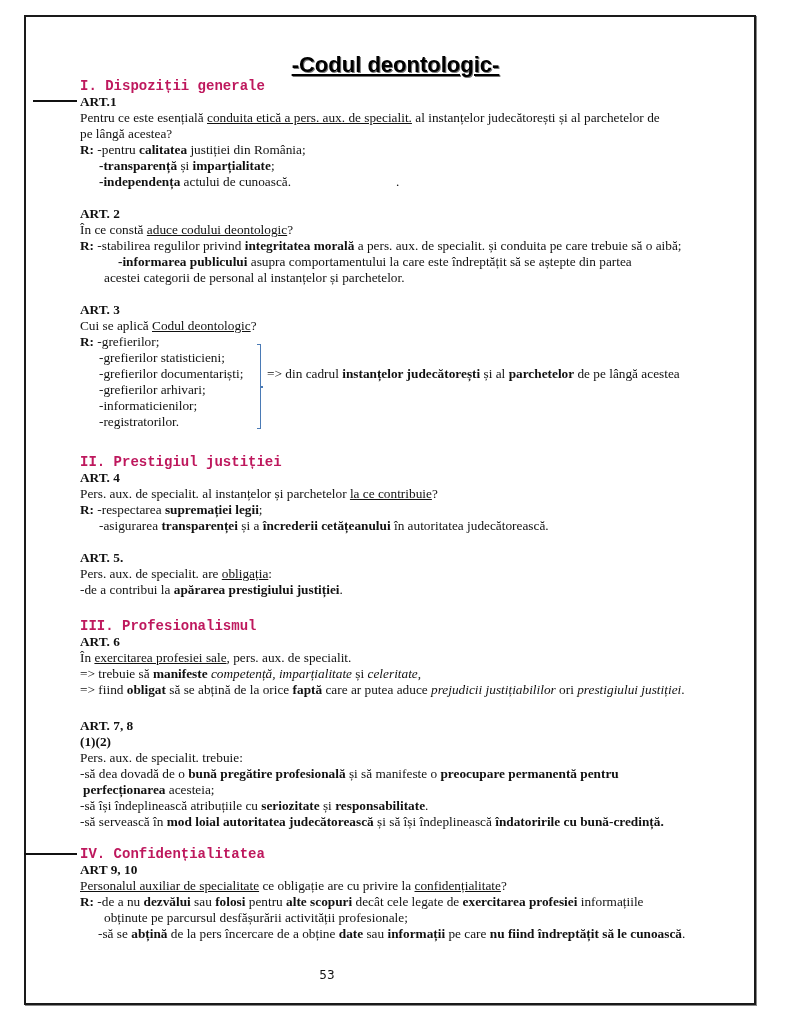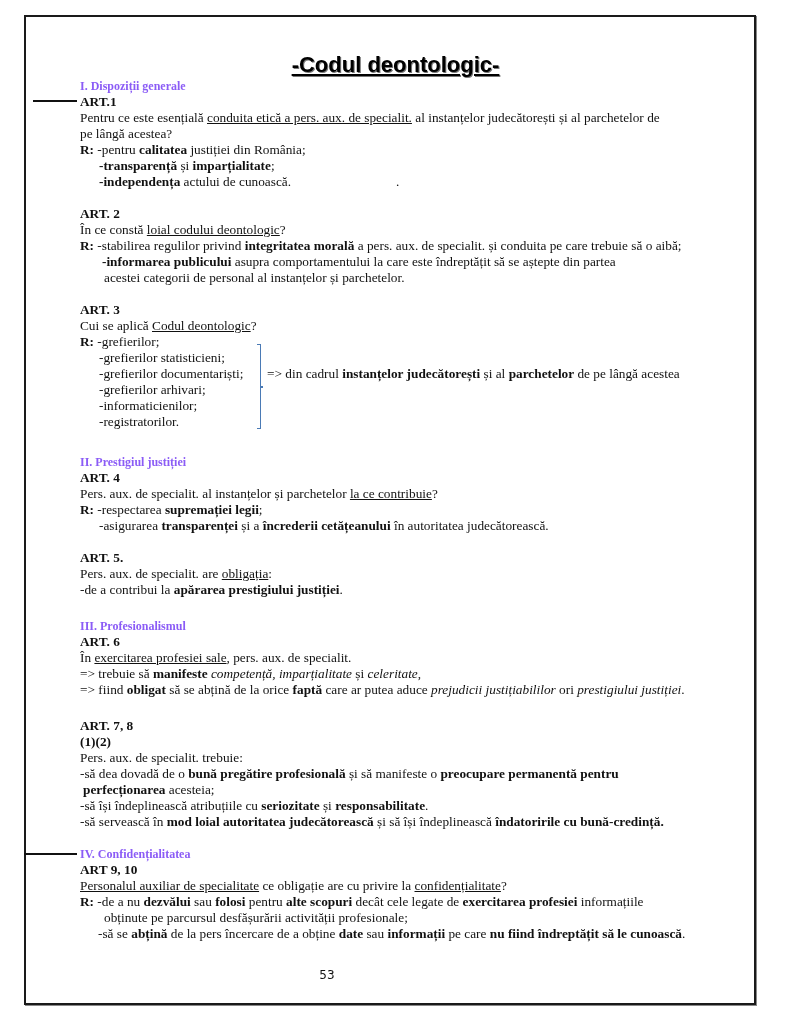--- a/index.html
+++ b/index.html
@@ -13,27 +13,27 @@
     position: absolute; left: 80px; top: 0; width: 690px;
     font-family: "Liberation Serif", serif; font-size: 13.3px; color: #111;
     line-height: 16.3px;
   }
   .title {
     position: absolute; left: 0; width: 791px; top: 52px; text-align: center;
     font-family: "Liberation Sans", sans-serif; font-weight: bold; font-size: 22px;
     text-decoration: underline; text-shadow: 1px 1px 0 #777; color: #000;
   }
   .line { position: absolute; left: 0; white-space: nowrap; }
-  .sec { color: #8b5cf6; font-weight: bold; font-size: 12px; }
+  .sec { color: #be185d; font-weight: bold; font-size: 14px; font-family: Liberation Mono, monospace; }
   .art { font-weight: bold; }
   b { font-weight: bold; }
   u { text-decoration: underline; }
   i { }
   .ind1 { left: 19px; }
-  .ind2 { left: 22px; }
+  .ind2 { left: 38px; }
   .ind3 { left: 24px; }
   .ind4 { left: 18px; }
   .side-line {
     position: absolute; height: 1.5px; background: #111;
   }
   .bracket {
     position: absolute; left: 257px; top: 344px; width: 4px; height: 85px;
     border: 1.5px solid #4a7ab5; border-left: none; box-sizing: border-box;
   }
   .bracket-tick {
@@ -62,21 +62,21 @@
   <div class="line sec" style="top:78px">I. Dispoziții generale</div>
   <div class="line art" style="top:94px">ART.1</div>
   <div class="line" style="top:110px"><span>Pentru ce este esențială </span><u>conduita etică a pers. aux. de specialit.</u><span> al instanțelor judecătorești și al parchetelor de</span></div>
   <div class="line" style="top:126px">pe lângă acestea?</div>
   <div class="line" style="top:142px"><b>R:</b><span> -pentru </span><b>calitatea</b><span> justiției din România;</span></div>
   <div class="line ind1" style="top:158px"><b>-transparență</b><span> și </span><b>imparțialitate</b><span>;</span></div>
   <div class="line ind1" style="top:174px"><b>-independența</b><span> actului de cunoască.</span></div>
   <div class="line" style="top:174px; left:316px">.</div>
 
   <div class="line art" style="top:206px">ART. 2</div>
-  <div class="line" style="top:222px"><span>În ce constă </span><u>loial codului deontologic</u><span>?</span></div>
+  <div class="line" style="top:222px"><span>În ce constă </span><u>aduce codului deontologic</u><span>?</span></div>
   <div class="line" style="top:238px"><b>R:</b><span> -stabilirea regulilor privind </span><b>integritatea morală</b><span> a pers. aux. de specialit. și conduita pe care trebuie să o aibă;</span></div>
   <div class="line ind2" style="top:254px"><b>-informarea publicului</b><span> asupra  comportamentului la care este îndreptățit să se aștepte din partea</span></div>
   <div class="line ind3" style="top:270px">acestei categorii de personal al instanțelor și parchetelor.</div>
 
   <div class="line art" style="top:302px">ART. 3</div>
   <div class="line" style="top:318px"><span>Cui se aplică </span><u>Codul deontologic</u><span>?</span></div>
   <div class="line" style="top:334px"><b>R:</b><span> -grefierilor;</span></div>
   <div class="line ind1" style="top:350px">-grefierilor statisticieni;</div>
   <div class="line ind1" style="top:366px">-grefierilor documentariști;</div>
   <div class="line ind1" style="top:382px">-grefierilor arhivari;</div>

